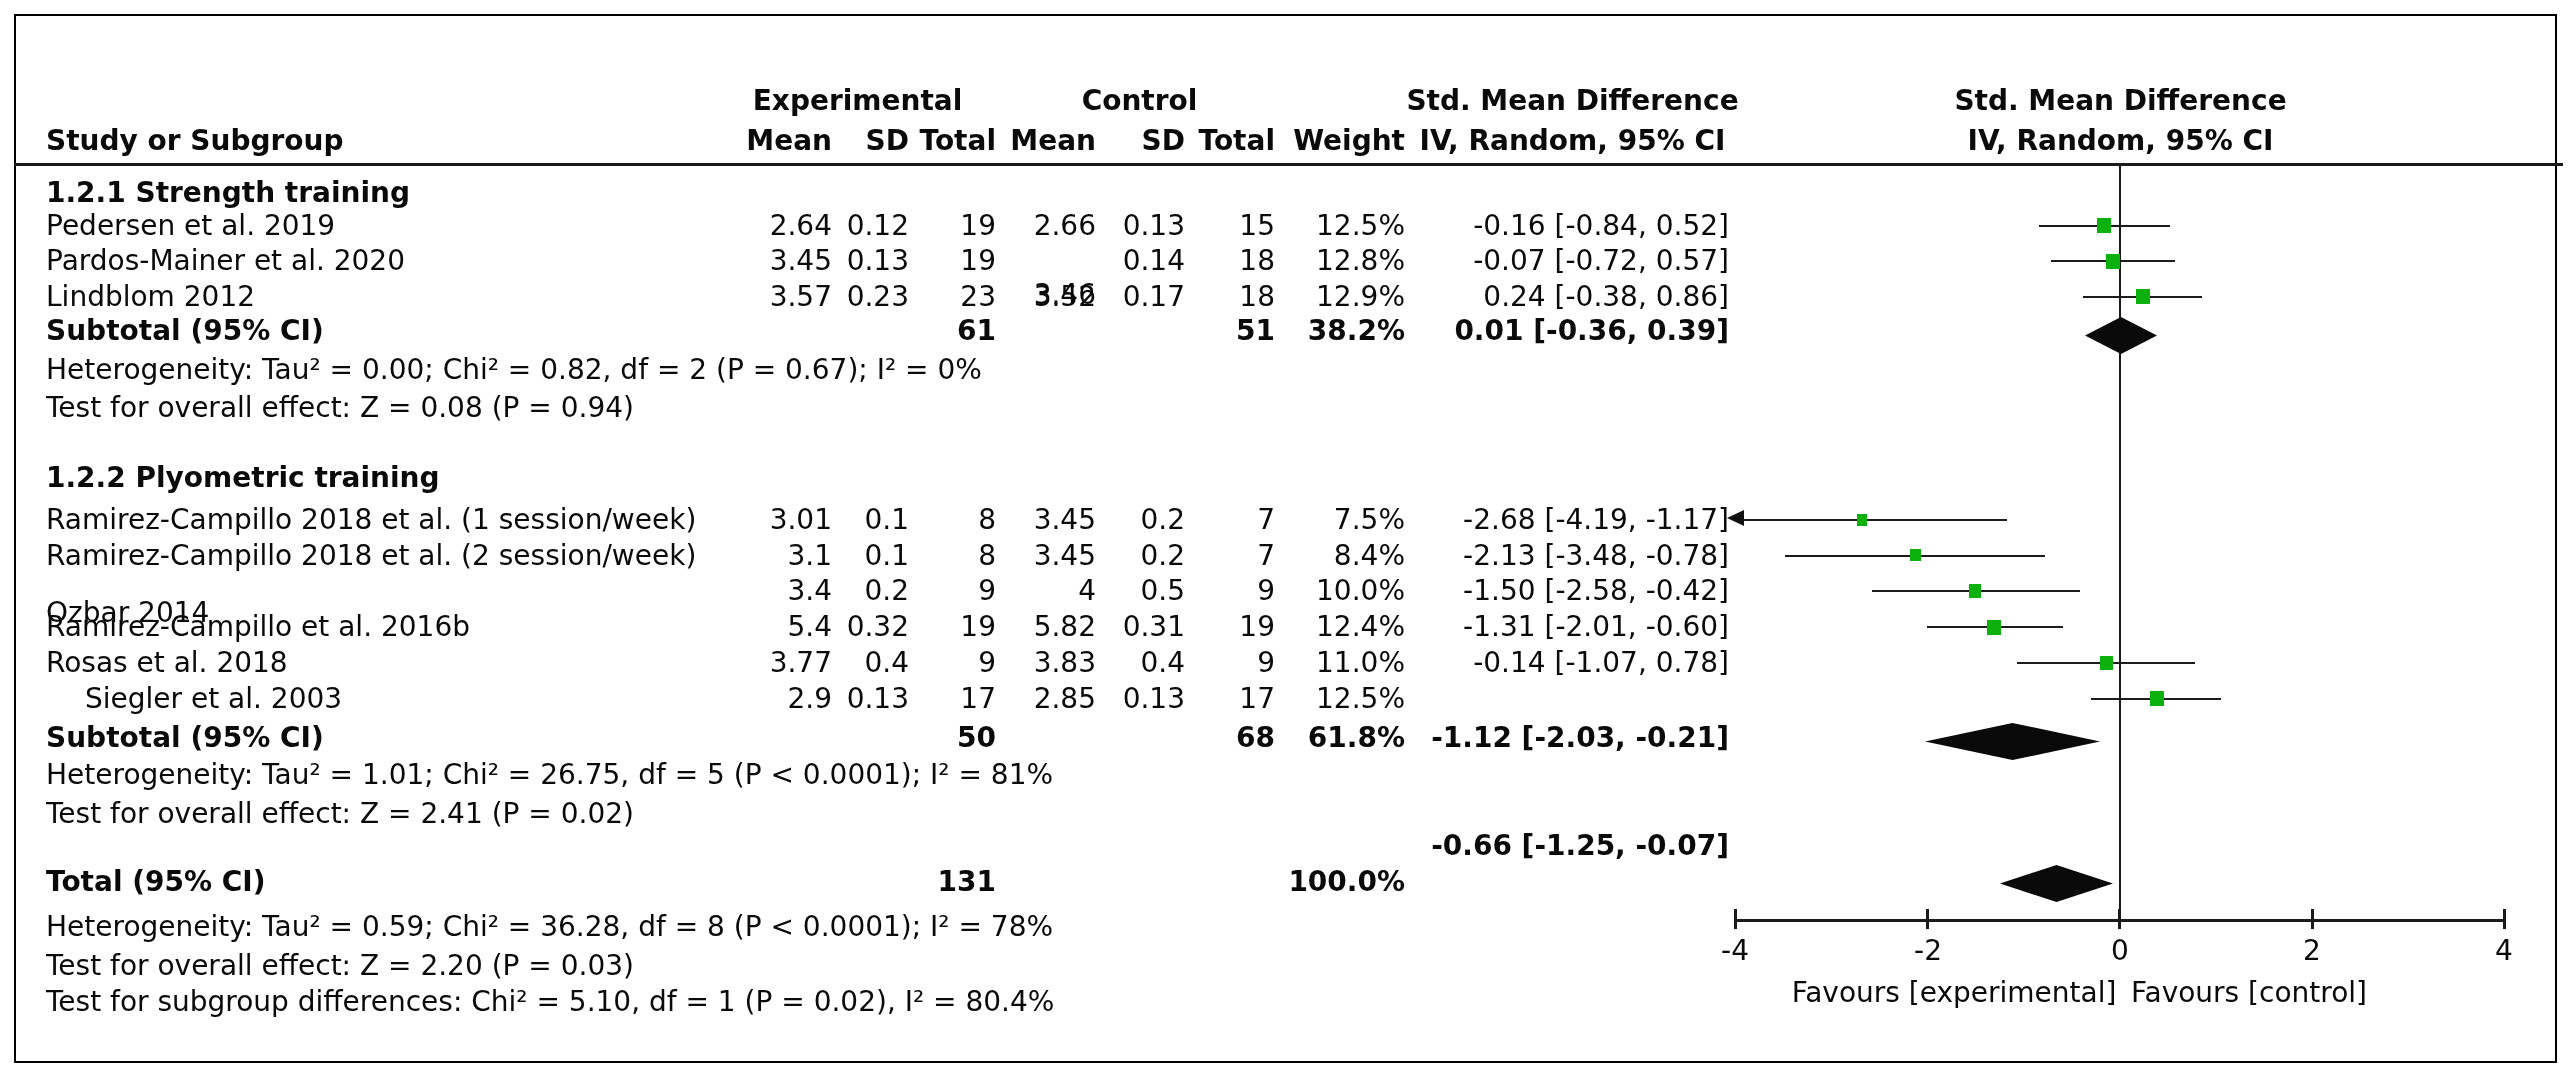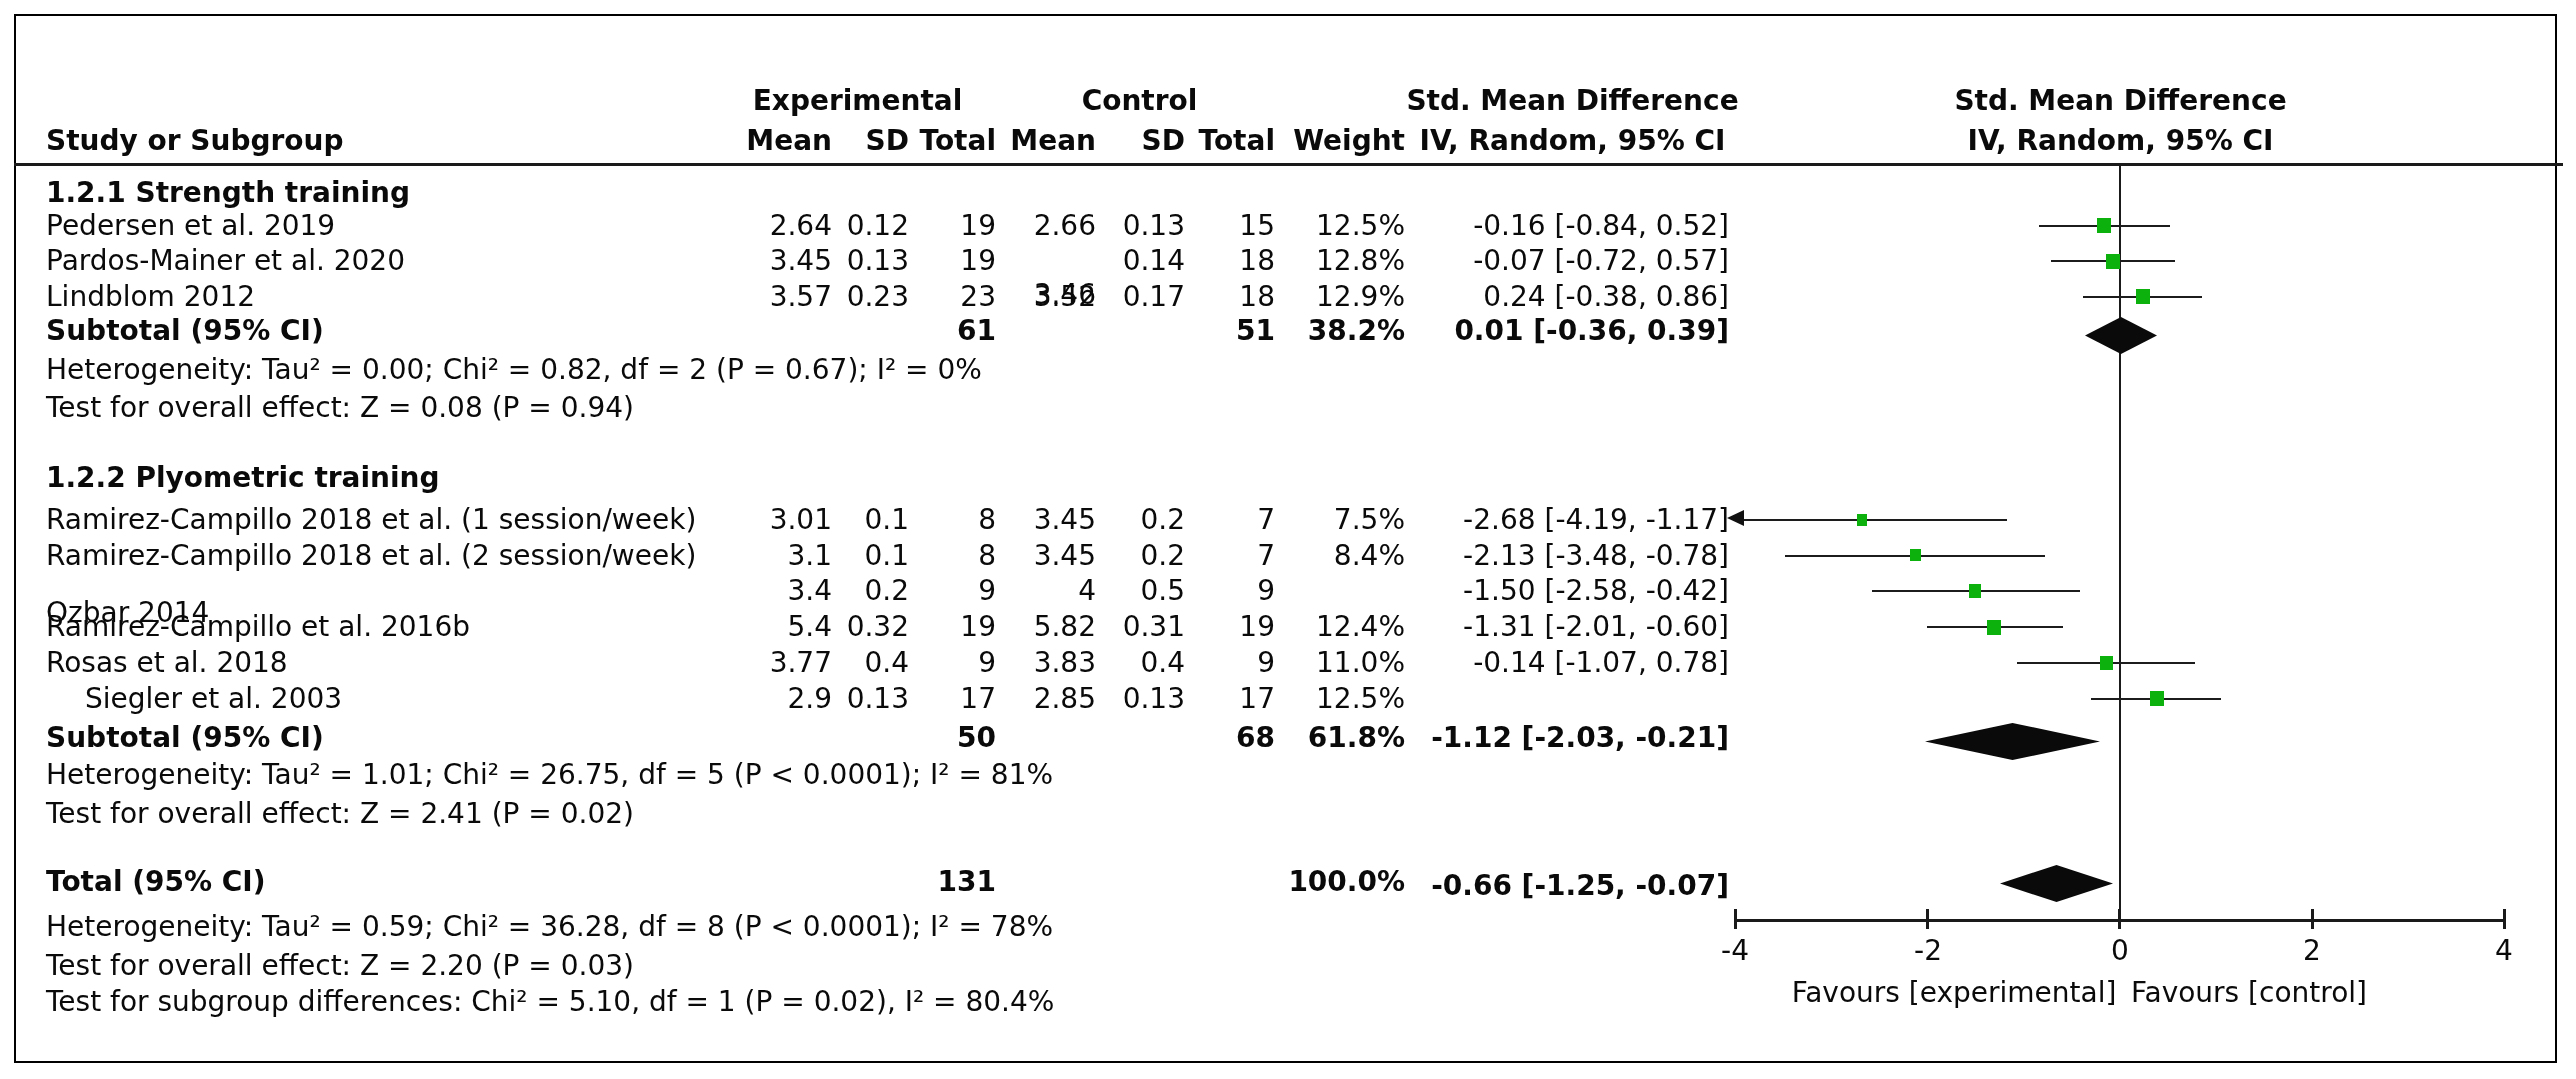--- a/index.html
+++ b/index.html
@@ -120,20 +120,21 @@
     <div class="t r" style="top: 538px; left: 1349px; width: 380px;">-2.13 [-3.48, -0.78]</div>
     <div class="ciline" style="left: 1785px; top: 555px; width: 260px;"></div>
     <div class="marker" style="left: 1910px; top: 549px; width: 11px; height: 12.2px; background: rgb(13, 177, 13);"></div>
     <div class="t " style="top: 595px; left: 46px;">Ozbar 2014</div>
     <div class="t r" style="top: 573px; left: 507px; width: 325px;">3.4</div>
     <div class="t r" style="top: 573px; left: 584px; width: 325px;">0.2</div>
     <div class="t r" style="top: 573px; left: 671px; width: 325px;">9</div>
     <div class="t r" style="top: 573px; left: 771px; width: 325px;">4</div>
     <div class="t r" style="top: 573px; left: 860px; width: 325px;">0.5</div>
     <div class="t r" style="top: 573px; left: 950px; width: 325px;">9</div>
+    <div class="t r" style="top: 573px; left: 1080px; width: 325px;">10.0%</div>
     <div class="t r" style="top: 573px; left: 1349px; width: 380px;">-1.50 [-2.58, -0.42]</div>
     <div class="ciline" style="left: 1872px; top: 590px; width: 208px;"></div>
     <div class="marker" style="left: 1969px; top: 584px; width: 12.2px; height: 13.6px; background: rgb(13, 177, 13);"></div>
     <div class="t " style="top: 609px; left: 46px;">Ramirez-Campillo et al. 2016b</div>
     <div class="t r" style="top: 609px; left: 507px; width: 325px;">5.4</div>
     <div class="t r" style="top: 609px; left: 584px; width: 325px;">0.32</div>
     <div class="t r" style="top: 609px; left: 671px; width: 325px;">19</div>
     <div class="t r" style="top: 609px; left: 771px; width: 325px;">5.82</div>
     <div class="t r" style="top: 609px; left: 860px; width: 325px;">0.31</div>
     <div class="t r" style="top: 609px; left: 950px; width: 325px;">19</div>
@@ -166,19 +167,19 @@
     <div class="t r b" style="top: 720px; left: 671px; width: 325px;">50</div>
     <div class="t r b" style="top: 720px; left: 950px; width: 325px;">68</div>
     <div class="t r b" style="top: 720px; left: 1080px; width: 325px;">61.8%</div>
     <div class="t r b" style="top: 720px; left: 1349px; width: 380px;">-1.12 [-2.03, -0.21]</div>
     <div class="diamond" style="left: 1925px; top: 723px; width: 175px; height: 37px;"></div>
     <div class="t " style="top: 757px; left: 46px;">Heterogeneity: Tau² = 1.01; Chi² = 26.75, df = 5 (P &lt; 0.0001); I² = 81%</div>
     <div class="t " style="top: 796px; left: 46px;">Test for overall effect: Z = 2.41 (P = 0.02)</div>
     <div class="t  b" style="top: 864px; left: 46px;">Total (95% CI)</div>
     <div class="t r b" style="top: 864px; left: 671px; width: 325px;">131</div>
     <div class="t r b" style="top: 864px; left: 1080px; width: 325px;">100.0%</div>
-    <div class="t r b" style="top: 868px; left: 1349px; width: 380px;">-0.66 [-1.25, -0.07]</div>
+    <div class="t r b" style="top: 828px; left: 1349px; width: 380px;">-0.66 [-1.25, -0.07]</div>
     <div class="diamond" style="left: 2000px; top: 865px; width: 113px; height: 37px;"></div>
     <div class="t " style="top: 909px; left: 46px;">Heterogeneity: Tau² = 0.59; Chi² = 36.28, df = 8 (P &lt; 0.0001); I² = 78%</div>
     <div class="t " style="top: 948px; left: 46px;">Test for overall effect: Z = 2.20 (P = 0.03)</div>
     <div class="t " style="top: 984px; left: 46px;">Test for subgroup differences: Chi² = 5.10, df = 1 (P = 0.02), I² = 80.4%</div>
   </div>
 
 
 </body></html>

